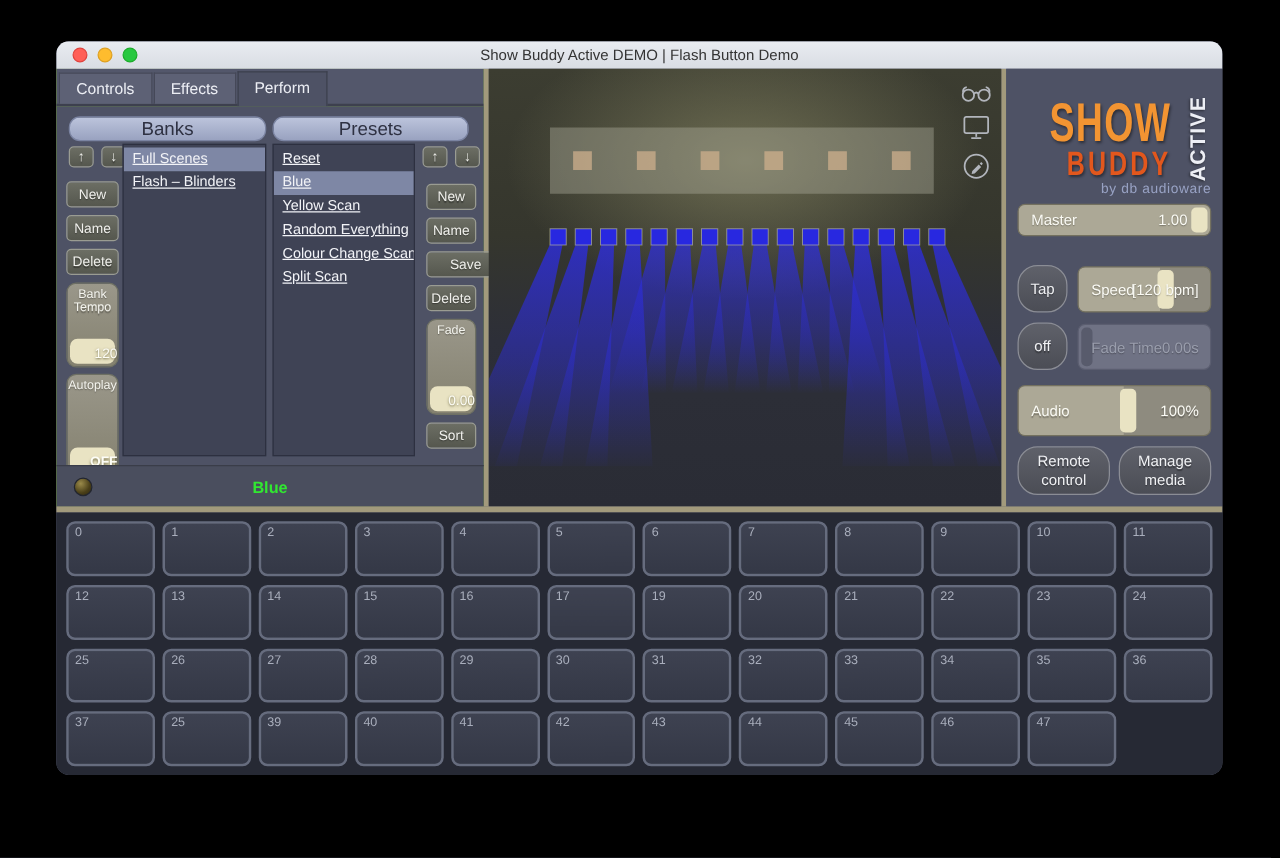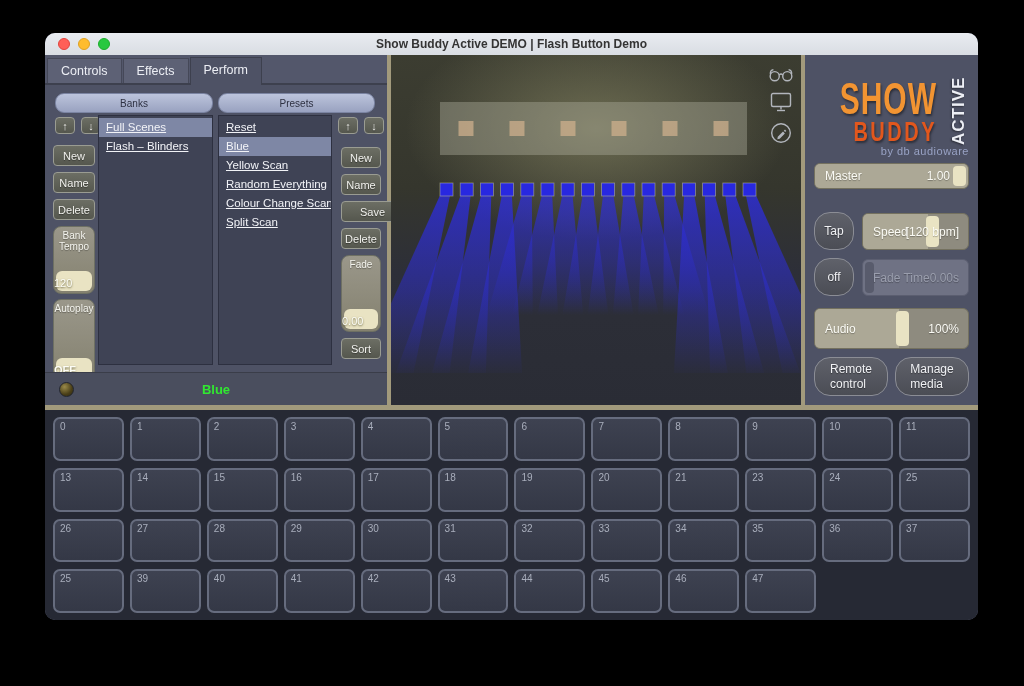--- a/index.html
+++ b/index.html
@@ -11,54 +11,54 @@
 
   
   .titlebar{height:22px;flex:0 0 22px;background:linear-gradient(#e9ecf1,#d9dde3);
     display:flex;align-items:center;position:relative;}
   .lights{display:flex;gap:8px;padding-left:13px;}
   .light{width:12px;height:12px;border-radius:50%;}
   .light.red{background:#ff5f57;border:.5px solid #e0443e;}
   .light.yellow{background:#febc2e;border:.5px solid #dea123;}
   .light.green{background:#28c840;border:.5px solid #1dad2b;}
   .win-title{position:absolute;left:0;right:0;text-align:center;font-size:12px;
-    font-weight:bold;color:#343434;}
+    font-weight:normal;color:#343434;}
 
   
   .main-row{flex:0 0 350px;display:flex;}
   .divider-v{flex:0 0 4px;background:#a29a7c;}
   .divider-h{flex:0 0 5px;background:#a29a7c;}
 
   
   .left-section{flex:0 0 342px;display:flex;flex-direction:column;background:#84cc16;}
   .tabbar{flex:0 0 30px;background:#53576b;border-bottom:2px solid #3d404e;
     display:flex;align-items:flex-end;padding-left:2px;}
   .tab{padding:5px 13px 5px;font-size:12.5px;color:#eceef4;background:#5d6175;
     border:1px solid #454858;border-bottom:none;margin-right:1px;}
   .tab.active{background:#4e5265;margin-bottom:-2px;padding-bottom:8px;border-color:#3d404e;}
   .panel-body{flex:1;position:relative;background:#4e5265;}
-  .hdr-btn{position:absolute;height:20px;border-radius:9px;font-size:10px;color:#2e3142;
+  .hdr-btn{position:absolute;height:20px;border-radius:9px;font-size:15px;color:#2e3142;
     background:linear-gradient(#bcc4dc,#99a2c0);border:1px solid #7b84a2;
     display:flex;align-items:center;justify-content:center;}
   .sbtn{position:absolute;border-radius:4px;font-size:11px;color:#f0f0ec;
     background:linear-gradient(#6c6e64,#55574e);border:1px solid #9a9c92;
     display:flex;align-items:center;justify-content:center;text-shadow:0 1px 1px rgba(0,0,0,.4);}
   .arrow{width:20px;height:17px;font-size:11px;}
   .list{position:absolute;top:30px;height:250px;background:#3f4355;border:1px solid #2d3040;
     overflow:hidden;padding-top:2px;}
   .list-item{height:19px;line-height:19px;padding-left:7px;font-size:11.5px;color:#f2f3f7;
     white-space:nowrap;text-decoration:underline;}
   .list-item.selected{background:#7e87a5;}
   .vslider{position:absolute;border-radius:8px;background:linear-gradient(#9a978a,#84816f);
     border:1px solid #6e7063;overflow:hidden;}
   .vslider .vlabel{position:absolute;top:3px;left:0;right:0;text-align:center;font-size:10px;
     color:#f4f4ee;line-height:11px;text-shadow:0 1px 1px rgba(0,0,0,.35);}
   .vslider .vthumb{position:absolute;left:2px;right:2px;bottom:2px;height:20px;
     background:#e9e3c3;border-radius:6px;}
-  .vslider .vvalue{position:absolute;left:0;right:0;bottom:4px;text-align:left;font-size:11px;
+  .vslider .vvalue{position:absolute;left:0;right:0;bottom:4px;text-align:right;font-size:11px;
     color:#fdfdf6;text-shadow:0 1px 2px rgba(90,85,50,.9);}
   .status-bar{flex:0 0 33px;background:#4a4e5e;border-top:1px solid #3a3d49;
     position:relative;display:flex;align-items:center;justify-content:center;}
   .led{position:absolute;left:14px;width:15px;height:15px;border-radius:50%;
     background:radial-gradient(circle at 35% 30%,#9a8a4a,#4a3f18 60%,#2d2710);
     border:1px solid #23262f;}
   .active-preset{font-size:13px;font-weight:bold;color:#31e831;}
 
   
   .stage{flex:0 0 410px;position:relative;overflow:hidden;
@@ -86,21 +86,21 @@
   .hslider{position:absolute;border-radius:6px;overflow:hidden;background:#8e8b7f;
     border:1px solid #74715f;font-size:12px;color:#fbfbf5;}
   .hslider .fill{position:absolute;top:0;bottom:0;left:0;background:#aca896;}
   .hslider .hthumb{position:absolute;top:2px;bottom:2px;width:13px;background:#e9e3c3;border-radius:4px;}
   .hslider .hlab{position:absolute;left:10px;top:50%;transform:translateY(-50%);text-shadow:0 1px 1px rgba(0,0,0,.3);}
   .hslider .hval{position:absolute;right:9px;top:50%;transform:translateY(-50%);text-shadow:0 1px 1px rgba(0,0,0,.3);}
   .hslider.disabled{background:#6f7284;border-color:#5b5e70;color:#9a9ead;}
   .hslider.disabled .hthumb{background:#585b6c;width:9px;}
   .gbtn{position:absolute;border-radius:16px;background:linear-gradient(#5f616a,#4b4d55);
     border:1px solid #8b8d95;color:#f0f1f4;font-size:12px;display:flex;align-items:center;
-    justify-content:center;text-align:left;white-space:pre-line;line-height:15px;
+    justify-content:center;text-align:center;white-space:pre-line;line-height:15px;
     text-shadow:0 1px 1px rgba(0,0,0,.4);}
 
   
   .grid-area{flex:1;background:#262934;padding:7px 8px;display:grid;
     grid-template-columns:repeat(12,1fr);grid-template-rows:repeat(4,1fr);gap:7px 6px;
     border-radius:0 0 10px 10px;}
   .flash-btn{border-radius:7px;border:2px solid #666c7e;
     background:linear-gradient(#3e4251,#343846);position:relative;}
   .flash-num{position:absolute;top:2px;left:5px;font-size:10px;color:#a9aebc;}
 </style>
@@ -337,47 +337,50 @@
       <div class="flash-btn">
         <span class="flash-num">9</span>
       </div>
       <div class="flash-btn">
         <span class="flash-num">10</span>
       </div>
       <div class="flash-btn">
         <span class="flash-num">11</span>
       </div>
       <div class="flash-btn">
+        <span class="flash-num">12</span>
+      </div>
+      <div class="flash-btn">
         <span class="flash-num">13</span>
       </div>
       <div class="flash-btn">
         <span class="flash-num">14</span>
       </div>
       <div class="flash-btn">
         <span class="flash-num">15</span>
       </div>
       <div class="flash-btn">
         <span class="flash-num">16</span>
       </div>
       <div class="flash-btn">
         <span class="flash-num">17</span>
       </div>
       <div class="flash-btn">
-        <span class="flash-num">18</span>
-      </div>
-      <div class="flash-btn">
         <span class="flash-num">19</span>
       </div>
       <div class="flash-btn">
         <span class="flash-num">20</span>
       </div>
       <div class="flash-btn">
         <span class="flash-num">21</span>
       </div>
       <div class="flash-btn">
+        <span class="flash-num">22</span>
+      </div>
+      <div class="flash-btn">
         <span class="flash-num">23</span>
       </div>
       <div class="flash-btn">
         <span class="flash-num">24</span>
       </div>
       <div class="flash-btn">
         <span class="flash-num">25</span>
       </div>
       <div class="flash-btn">
         <span class="flash-num">26</span>

